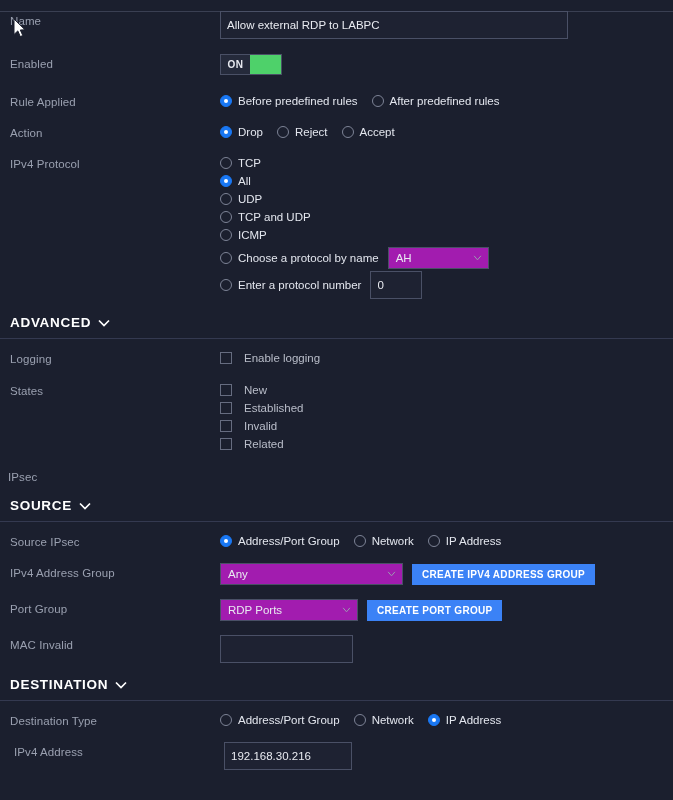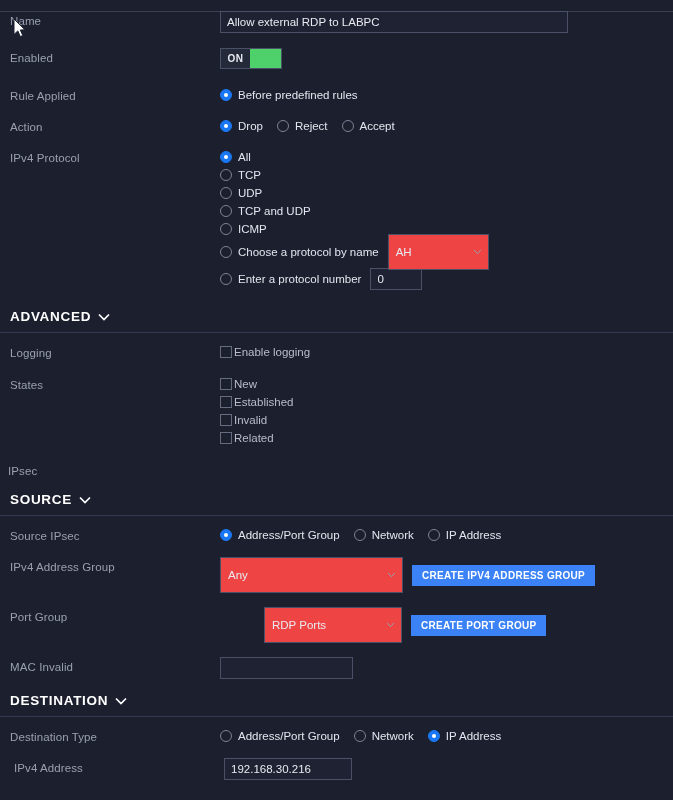--- a/index.html
+++ b/index.html
@@ -51,21 +51,21 @@
     position: relative;
   }
 
   
   .text-input {
     background: #1e2232;
     border: 1px solid #4a5066;
     color: #e8eaf0;
     font-family: "Liberation Sans", sans-serif;
     font-size: 11.5px;
-    height: 22px;
+    height: 28px;
     line-height: 20px;
     padding: 0 6px;
     box-sizing: border-box;
     outline: none;
     border-radius: 0;
   }
   .text-input.name { width: 348px; }
   .text-input.protonum { width: 52px; }
   .text-input.mac { width: 133px; }
   .text-input.ipv4 { width: 128px; }
@@ -144,34 +144,34 @@
     cursor: pointer;
   }
   .check-mark {
     width: 12px; height: 12px;
     border: 1px solid #666c80;
     background: transparent;
     box-sizing: border-box;
     flex: 0 0 12px;
   }
   .check-label {
-    margin-left: 2px;
+    margin-left: 12px;
     font-size: 11.5px;
     color: #b9bdc9;
     white-space: nowrap;
   }
 
   
   .select {
     position: relative;
     display: inline-flex;
     align-items: center;
-    background: #ef4444;
+    background: #a21caf;
     border: 1px solid #4a5066;
-    height: 36px;
+    height: 22px;
     box-sizing: border-box;
     padding: 0 22px 0 7px;
     font-size: 11.5px;
     color: #e8eaf0;
     cursor: pointer;
     white-space: nowrap;
   }
   .select .chev {
     position: absolute;
     right: 6px; top: 50%;
@@ -258,20 +258,24 @@
   </div>
 
   <div class="row" style="margin-top:17px;">
     <div class="row-label">Rule Applied</div>
     <div class="row-field">
       <div class="radio-group-h">
         <label class="radio-opt checked">
           <span class="radio-mark"></span>
           <span class="radio-label">Before predefined rules</span>
         </label>
+        <label class="radio-opt">
+          <span class="radio-mark"></span>
+          <span class="radio-label">After predefined rules</span>
+        </label>
       </div>
     </div>
   </div>
 
   <div class="row" style="margin-top:13px;">
     <div class="row-label">Action</div>
     <div class="row-field">
       <div class="radio-group-h">
         <label class="radio-opt checked">
           <span class="radio-mark"></span>
@@ -286,27 +290,27 @@
           <span class="radio-label">Accept</span>
         </label>
       </div>
     </div>
   </div>
 
   <div class="row" style="margin-top:13px;">
     <div class="row-label">IPv4 Protocol</div>
     <div class="row-field">
       <div class="radio-group-v">
+        <label class="radio-opt">
+          <span class="radio-mark"></span>
+          <span class="radio-label">TCP</span>
+        </label>
         <label class="radio-opt checked">
           <span class="radio-mark"></span>
           <span class="radio-label">All</span>
-        </label>
-        <label class="radio-opt">
-          <span class="radio-mark"></span>
-          <span class="radio-label">TCP</span>
         </label>
         <label class="radio-opt">
           <span class="radio-mark"></span>
           <span class="radio-label">UDP</span>
         </label>
         <label class="radio-opt">
           <span class="radio-mark"></span>
           <span class="radio-label">TCP and UDP</span>
         </label>
         <label class="radio-opt">
@@ -416,21 +420,21 @@
       <div class="select addrgroup">
         <span>Any</span>
         <svg class="chev" viewBox="0 0 10 7">
           <path d="M1 1 L5 5.6 L9 1" fill="none" stroke="#9aa0b0" stroke-width="1.1"></path>
         </svg>
       </div>
       <button class="btn-blue" style="margin-left:9px;">CREATE IPV4 ADDRESS GROUP</button>
     </div>
   </div>
 
-  <div class="row" style="margin-top:14px;gap:44px;">
+  <div class="row" style="margin-top:14px;">
     <div class="row-label">Port Group</div>
     <div class="row-field" style="display:flex; align-items:center;">
       <div class="select portgroup">
         <span>RDP Ports</span>
         <svg class="chev" viewBox="0 0 10 7">
           <path d="M1 1 L5 5.6 L9 1" fill="none" stroke="#9aa0b0" stroke-width="1.1"></path>
         </svg>
       </div>
       <button class="btn-blue" style="margin-left:9px;">CREATE PORT GROUP</button>
     </div>

